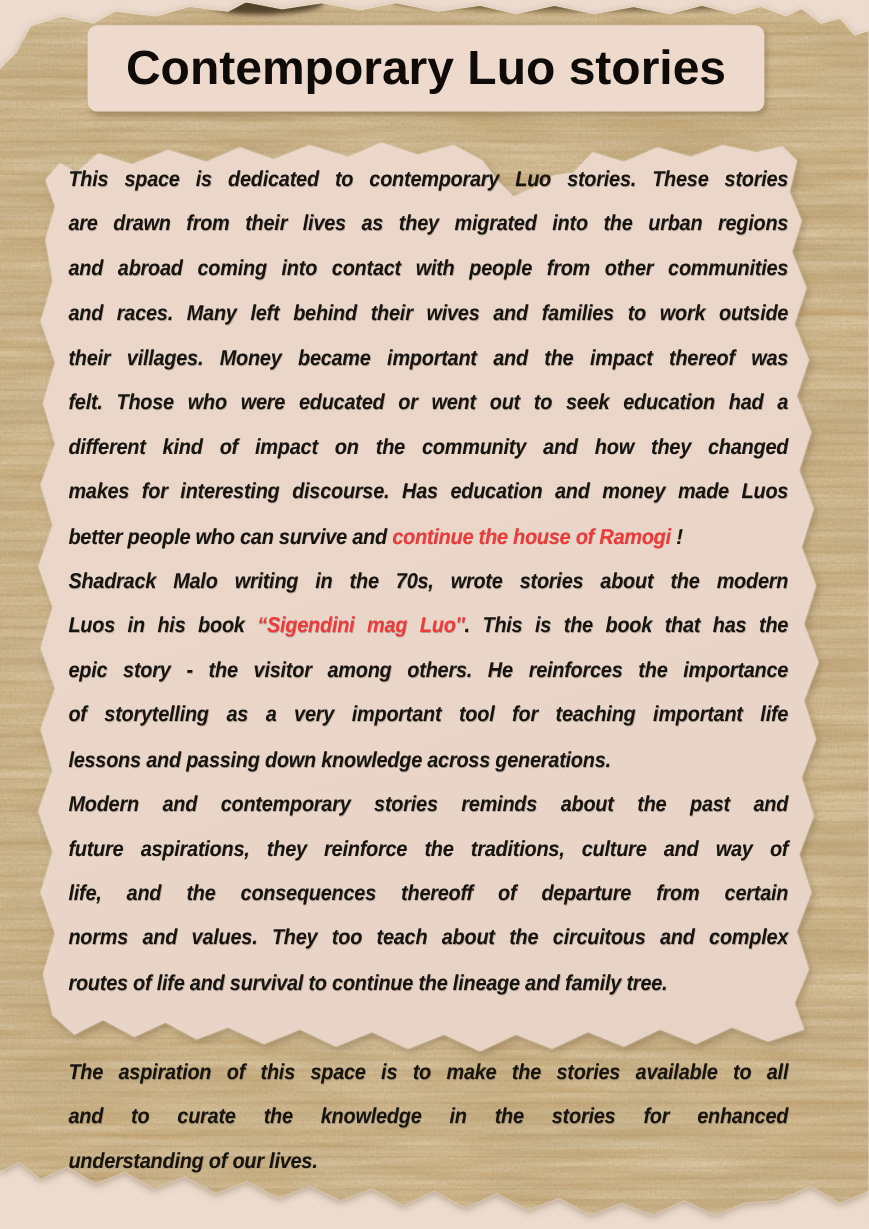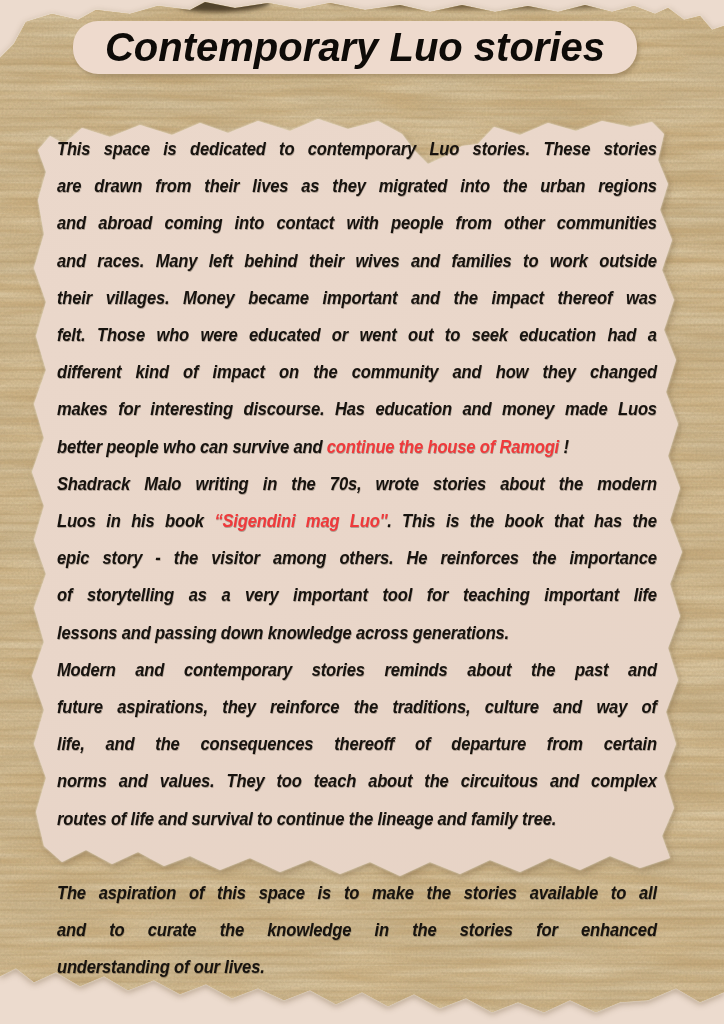--- a/index.html
+++ b/index.html
@@ -59,24 +59,24 @@
       430px 862px,400px 876px,370px 862px,340px 874px,310px 860px,280px 872px,250px 858px,
       220px 870px,190px 856px,164px 866px,138px 852px,112px 864px,86px 850px,62px 862px,44px 846px,
       36px 812px,46px 778px,34px 744px,44px 710px,32px 676px,44px 642px,34px 608px,46px 574px,
       34px 540px,44px 506px,32px 472px,44px 438px,34px 404px,46px 370px,36px 336px,46px 302px,
       34px 268px,44px 234px,38px 200px
     );
   }
 
   
   .title-banner{
-    position:absolute;left:73px;top:21px;width:564px;height:53px;
-    background:#eedacd;border-radius:25px;
+    position:absolute;left:73px;top:21px;width:564px;height:72px;
+    background:#eedacd;border-radius:8px;
     box-shadow:2px 3px 4px rgba(110,86,52,.35);
-    display:flex;align-items:center;justify-content:center;font-style:italic;
+    display:flex;align-items:center;justify-content:center;
   }
   .title-banner h1{
     margin:0;font-size:40px;font-weight:bold;color:#0e0b08;letter-spacing:0;
     font-family:"Liberation Sans",sans-serif;white-space:nowrap;
   }
 
   
   .article{
     position:absolute;left:57px;top:131px;width:652px;
     transform:scaleX(0.92);transform-origin:0 0;

